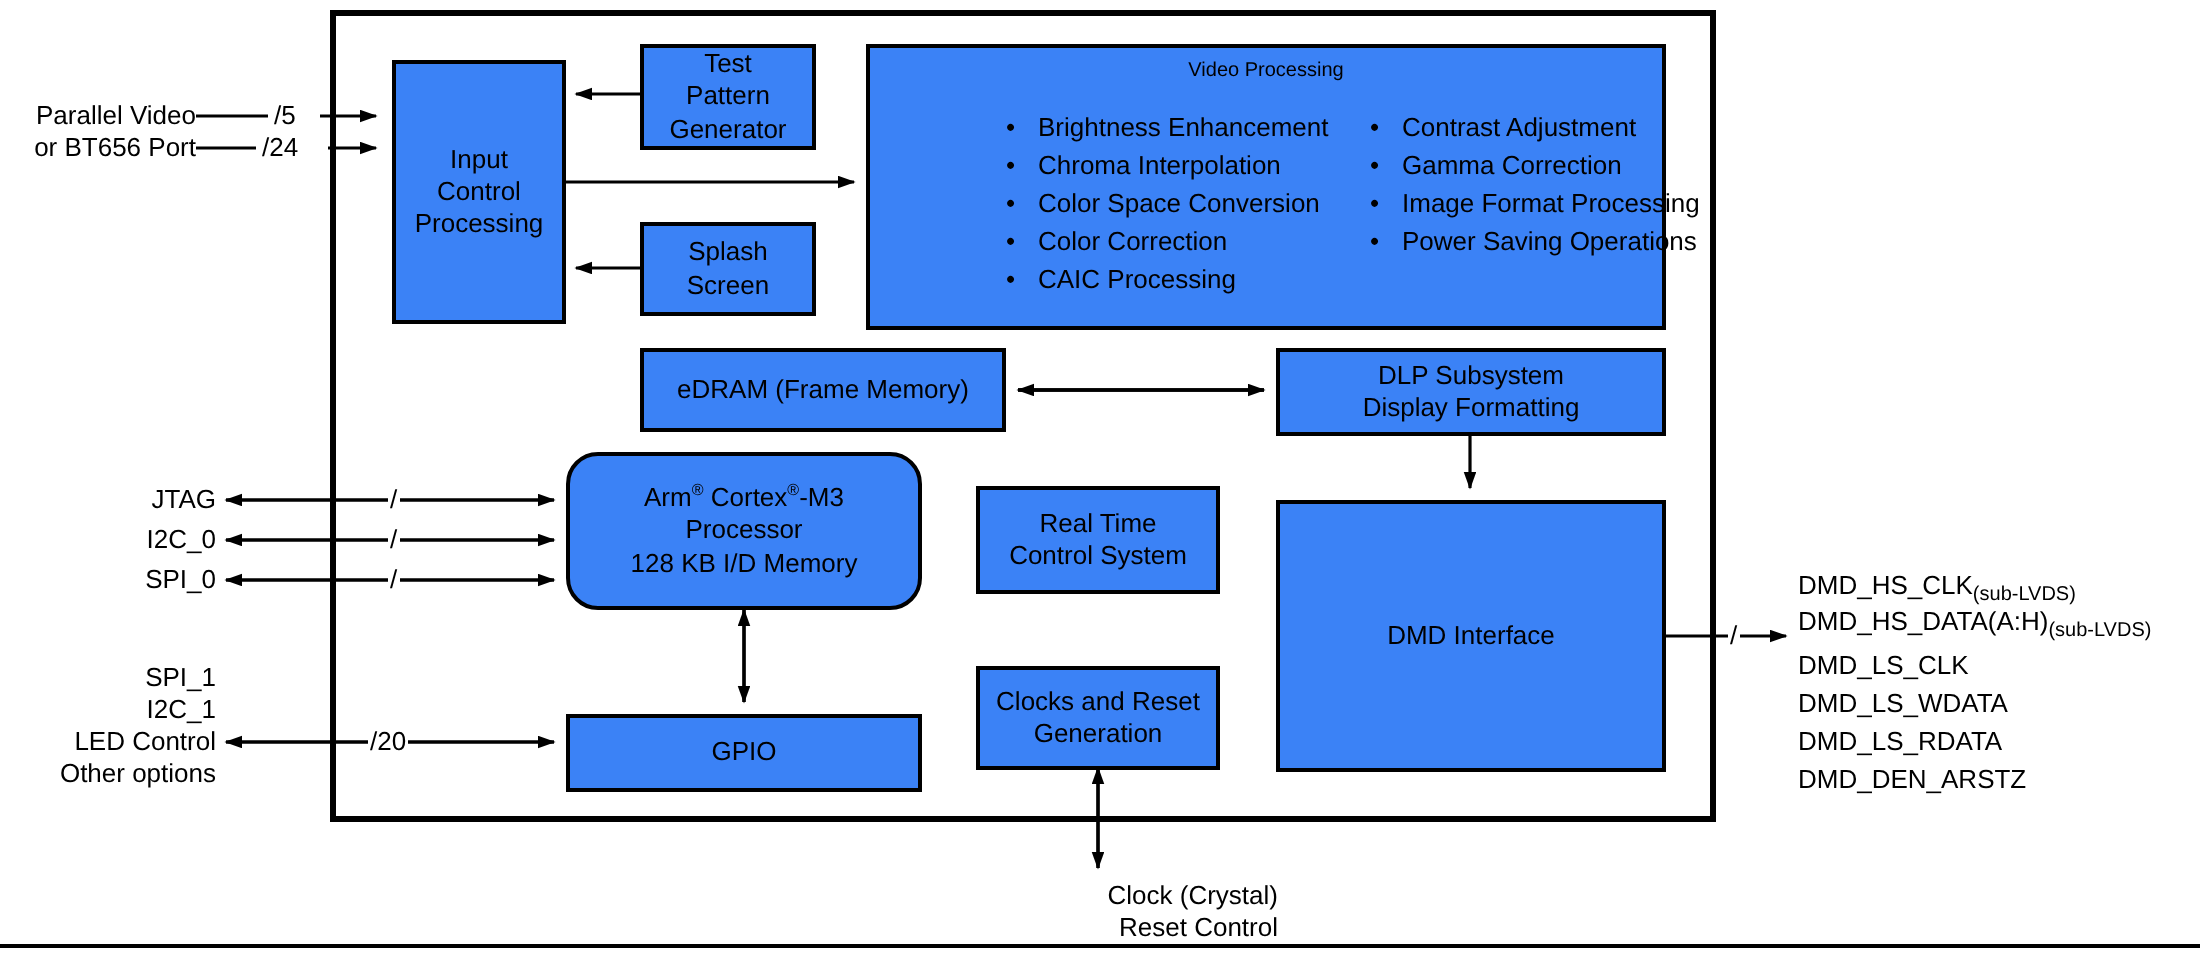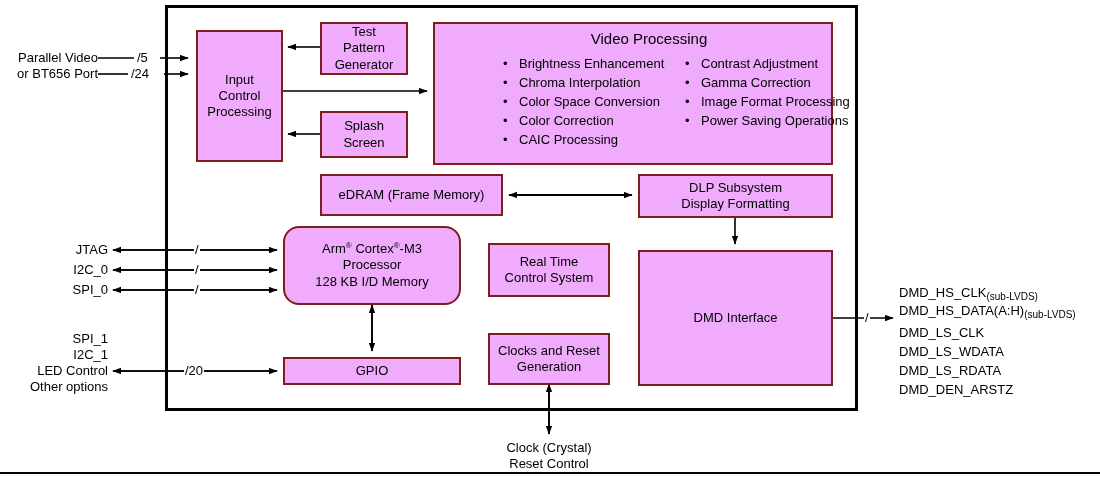--- a/index.html
+++ b/index.html
@@ -24,51 +24,50 @@
     height: 479px;
     pointer-events: none;
   }
   .chip-border {
     position: absolute;
     border: 3px solid #000;
     box-sizing: border-box;
   }
   .blk {
     position: absolute;
-    border: 2px solid #7f1d1d;
+    border: 2px solid #000000;
     box-sizing: border-box;
-    background: #f0abfc;
+    background: #3b82f6;
     display: flex;
     align-items: center;
     justify-content: center;
     text-align: center;
     font-size: 13px;
     line-height: 1.25;
   }
   .blk-title-top {
     align-items: flex-start;
     justify-content: center;
   }
   .lbl {
     position: absolute;
     font-size: 13px;
     line-height: 16px;
     white-space: nowrap;
   }
   .lbl.r { text-align: right; }
   .lbl.l { text-align: left; }
-  .lbl.c { text-align: center; }
+  .lbl.c { text-align: right; }
   .vp-title {
     position: absolute;
     width: 100%;
     text-align: center;
-    font-size: 15px;
+    font-size: 10px;
     top: 6px;
     left: 0;
-    padding-left: 16px;
   }
   .vp-cols {
     position: absolute;
     top: 30px;
     left: 0;
     width: 100%;
     display: flex;
     padding-left: 40px;
   }
   .vp-col {
@@ -230,21 +229,21 @@
 
   <div class="blk" style="left:488px; top:243px; width:122px; height:54px; flex-direction:column;">
     <div>Real Time</div>
     <div>Control System</div>
   </div>
 
   <div class="blk" style="left:638px; top:250px; width:195px; height:136px;">
     <span>DMD Interface</span>
   </div>
 
-  <div class="blk" style="left:283px; top:357px; width:178px; height:28px;">
+  <div class="blk" style="left:283px; top:357px; width:178px; height:39px;">
     <span>GPIO</span>
   </div>
 
   <div class="blk" style="left:488px; top:333px; width:122px; height:52px; flex-direction:column;">
     <div>Clocks and Reset</div>
     <div>Generation</div>
   </div>
 
   <div class="lbl r" style="left:0px; top:242px; width:108px;">JTAG</div>
   <div class="lbl r" style="left:0px; top:262px; width:108px;">I2C_0</div>

